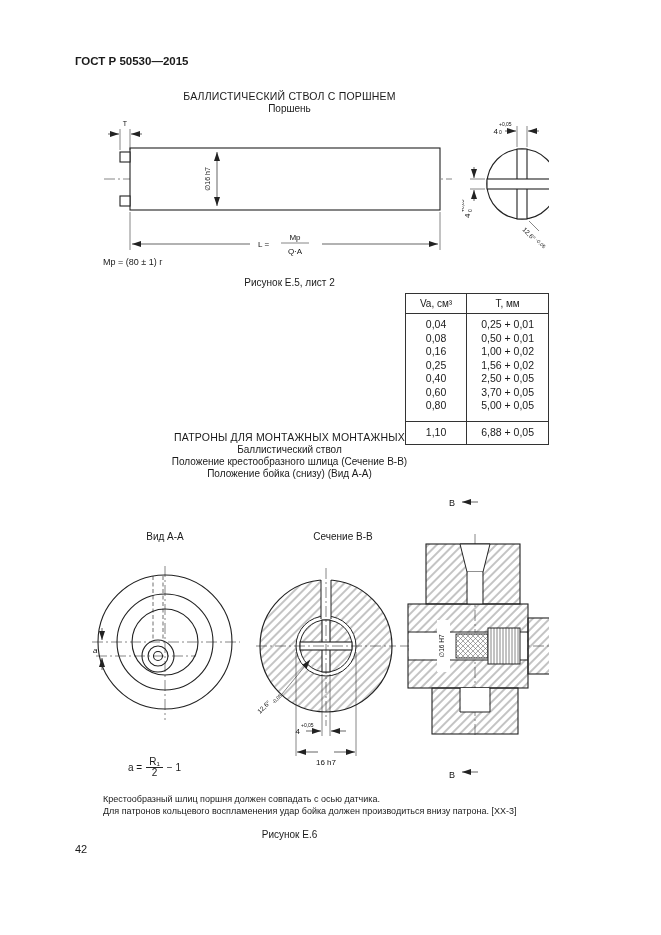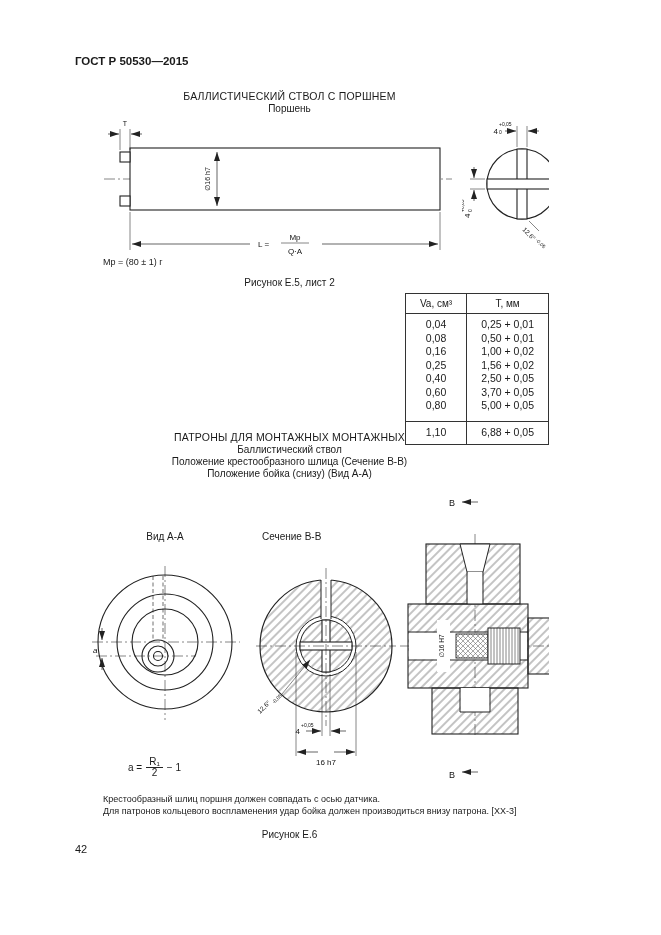--- a/index.html
+++ b/index.html
@@ -177,21 +177,21 @@
       </tbody>
     </table>
   </div>
 
   <div class="abs center fig-title" style="top:431px">ПАТРОНЫ ДЛЯ МОНТАЖНЫХ МОНТАЖНЫХ</div>
   <div class="abs center fig-sub" style="top:444px">Баллистический ствол</div>
   <div class="abs center fig-sub" style="top:456px">Положение крестообразного шлица (Сечение В-В)</div>
   <div class="abs center fig-sub" style="top:468px">Положение бойка (снизу) (Вид А-А)</div>
 
   <div class="abs fig-sub" style="left:100px;top:531px;width:130px;text-align:center">Вид А-А</div>
-  <div class="abs fig-sub" style="left:262px;top:531px;width:130px;">Сечение В-В</div>
+  <div class="abs fig-sub" style="left:278px;top:531px;width:130px;text-align:center">Сечение В-В</div>
 
   <svg class="abs" style="left:88px;top:548px" width="170" height="235" viewBox="0 0 170 235">
     <defs>
       <marker id="arrA" markerUnits="userSpaceOnUse" markerWidth="10" markerHeight="8" refX="9" refY="3" orient="auto">
         <path d="M0,0 L9,3 L0,6 Z" fill="#222"></path>
       </marker>
     </defs>
     <line class="cl" x1="4" y1="94" x2="152" y2="94"></line>
     <line class="cl" x1="77" y1="18" x2="77" y2="172"></line>
     <g>

